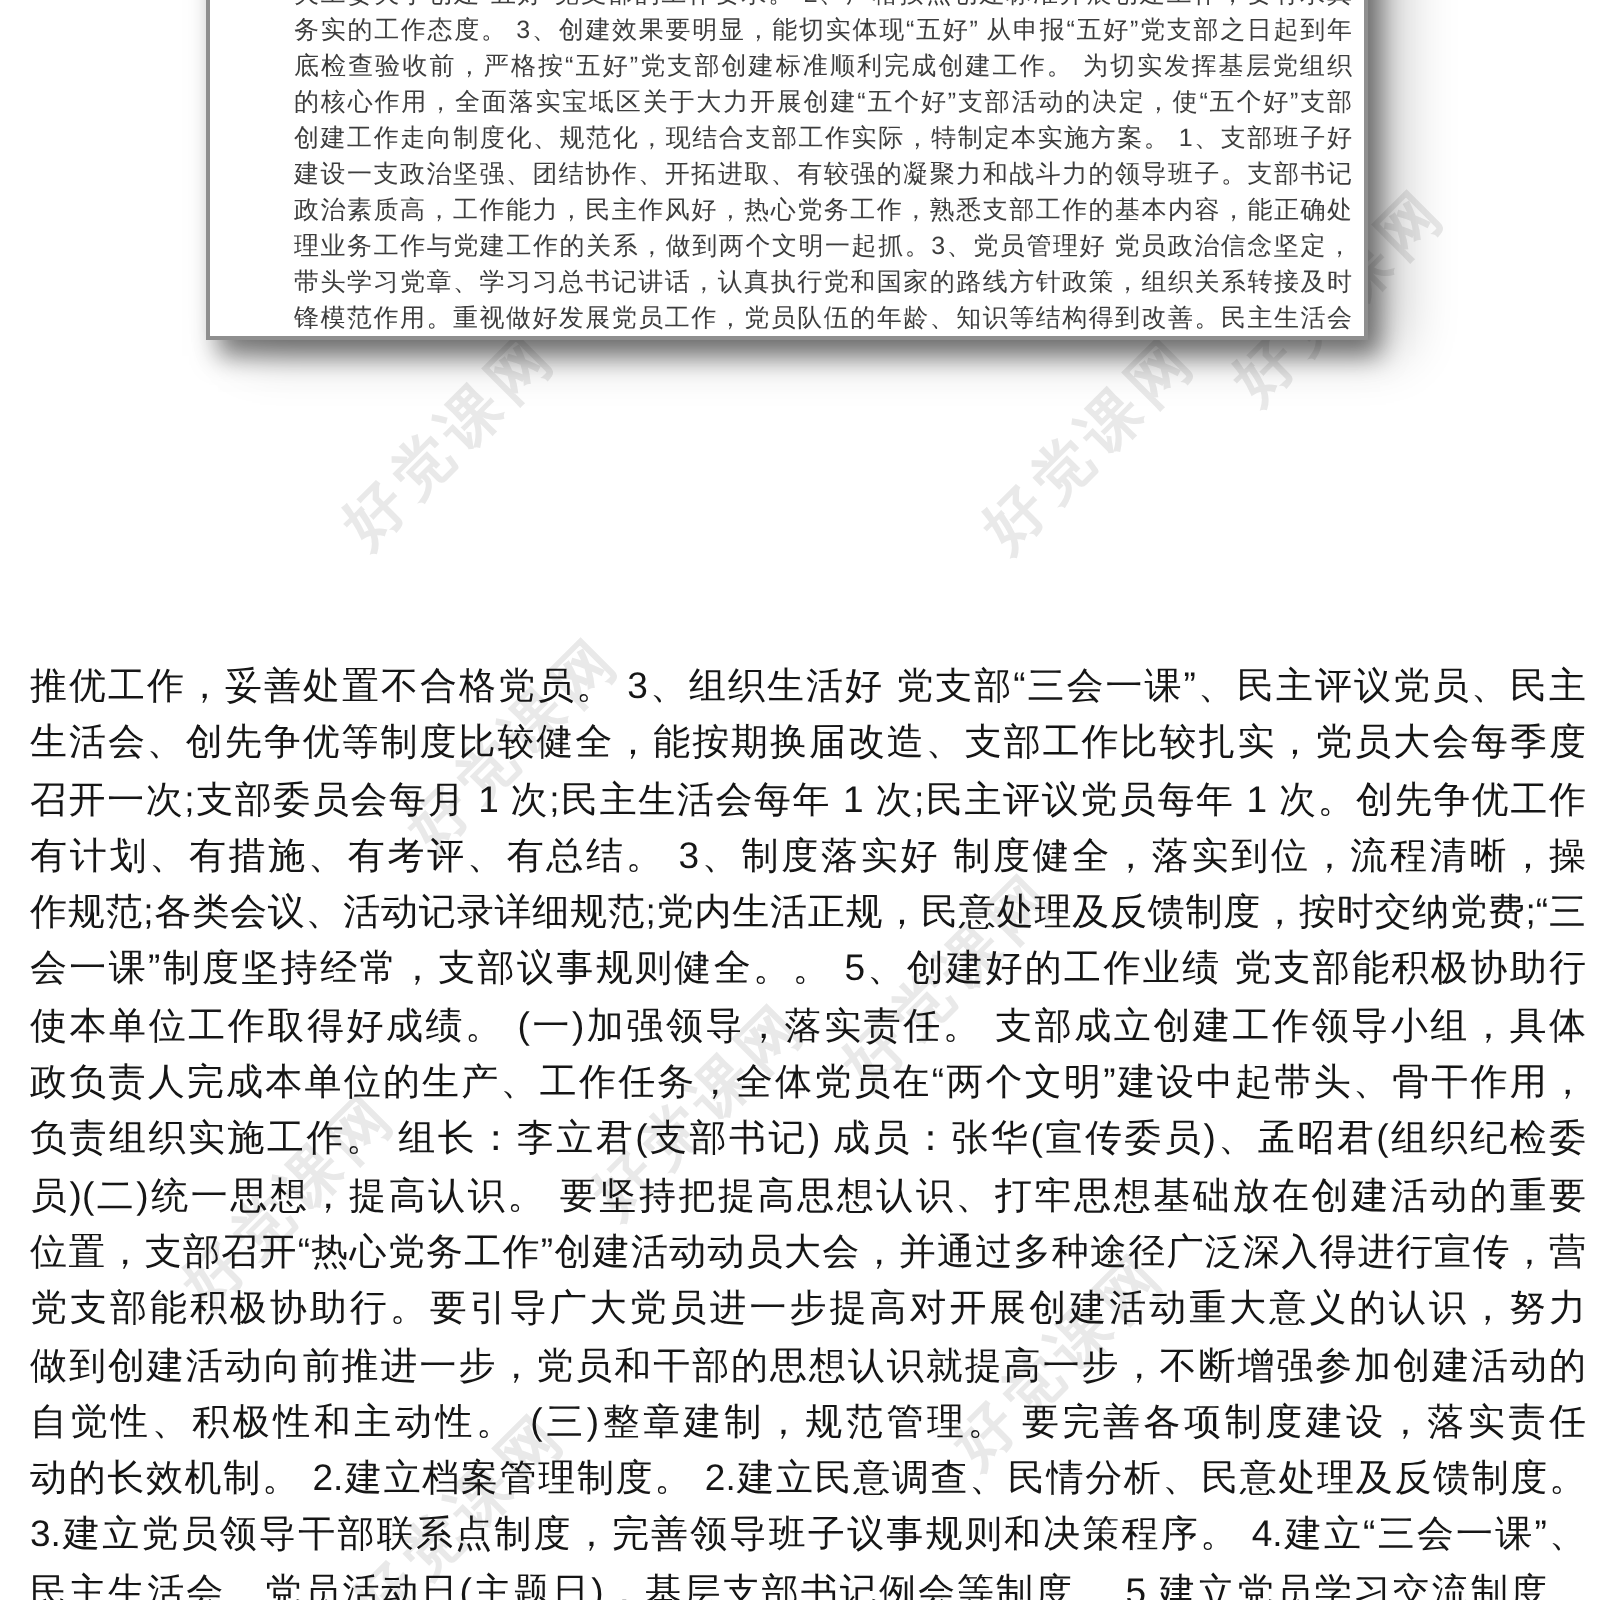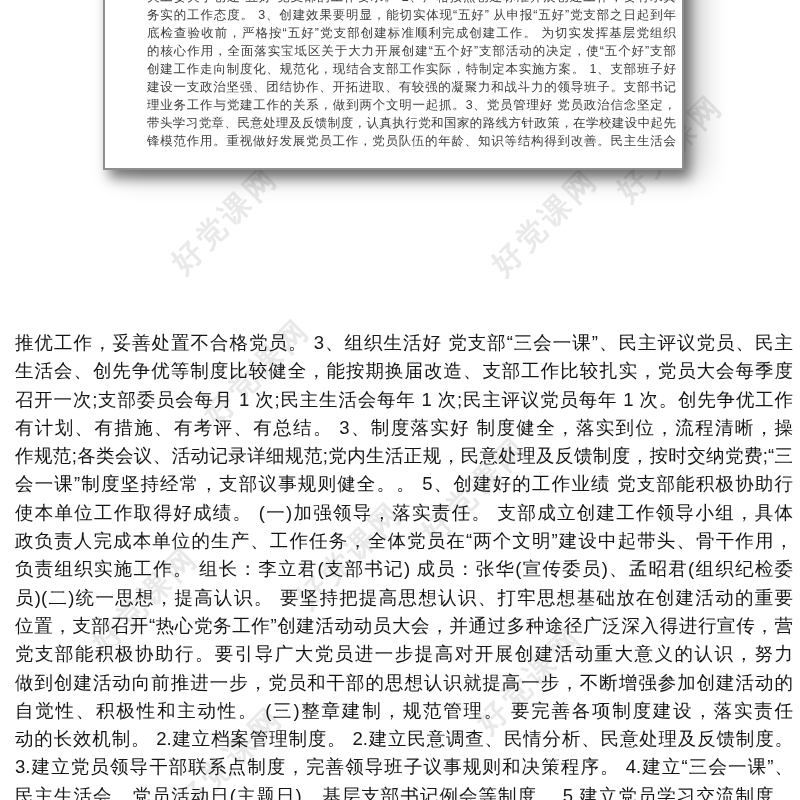--- a/index.html
+++ b/index.html
@@ -92,22 +92,23 @@
     </div>
 
   <div class="doc-card">
     <div class="card-text">
       <div class="cline">关工委关于创建“五好”党支部的工作要求。 2、严格按照创建标准开展创建工作，要有求真</div>
       <div class="cline">务实的工作态度。 3、创建效果要明显，能切实体现“五好” 从申报“五好”党支部之日起到年</div>
       <div class="cline">底检查验收前，严格按“五好”党支部创建标准顺利完成创建工作。 为切实发挥基层党组织</div>
       <div class="cline">的核心作用，全面落实宝坻区关于大力开展创建“五个好”支部活动的决定，使“五个好”支部</div>
       <div class="cline">创建工作走向制度化、规范化，现结合支部工作实际，特制定本实施方案。 1、支部班子好</div>
       <div class="cline">建设一支政治坚强、团结协作、开拓进取、有较强的凝聚力和战斗力的领导班子。支部书记</div>
+      <div class="cline">政治素质高，工作能力，民主作风好，热心党务工作，熟悉支部工作的基本内容，能正确处</div>
       <div class="cline">理业务工作与党建工作的关系，做到两个文明一起抓。3、党员管理好 党员政治信念坚定，</div>
-      <div class="cline">带头学习党章、民意处理及反馈制度，认真执行党和国家的路线方针政策，在学校建设中起先</div>
+      <div class="cline">带头学习党章、学习习总书记讲话，认真执行党和国家的路线方针政策，组织关系转接及时</div>
       <div class="cline">锋模范作用。重视做好发展党员工作，党员队伍的年龄、知识等结构得到改善。民主生活会</div>
     </div>
   </div>
 
   <div class="article-body">
     <div class="aline">推优工作，妥善处置不合格党员。 3、组织生活好 党支部“三会一课”、民主评议党员、民主</div>
     <div class="aline">生活会、创先争优等制度比较健全，能按期换届改造、支部工作比较扎实，党员大会每季度</div>
     <div class="aline">召开一次;支部委员会每月 1 次;民主生活会每年 1 次;民主评议党员每年 1 次。创先争优工作</div>
     <div class="aline">有计划、有措施、有考评、有总结。 3、制度落实好 制度健全，落实到位，流程清晰，操</div>
     <div class="aline">作规范;各类会议、活动记录详细规范;党内生活正规，民意处理及反馈制度，按时交纳党费;“三</div>

